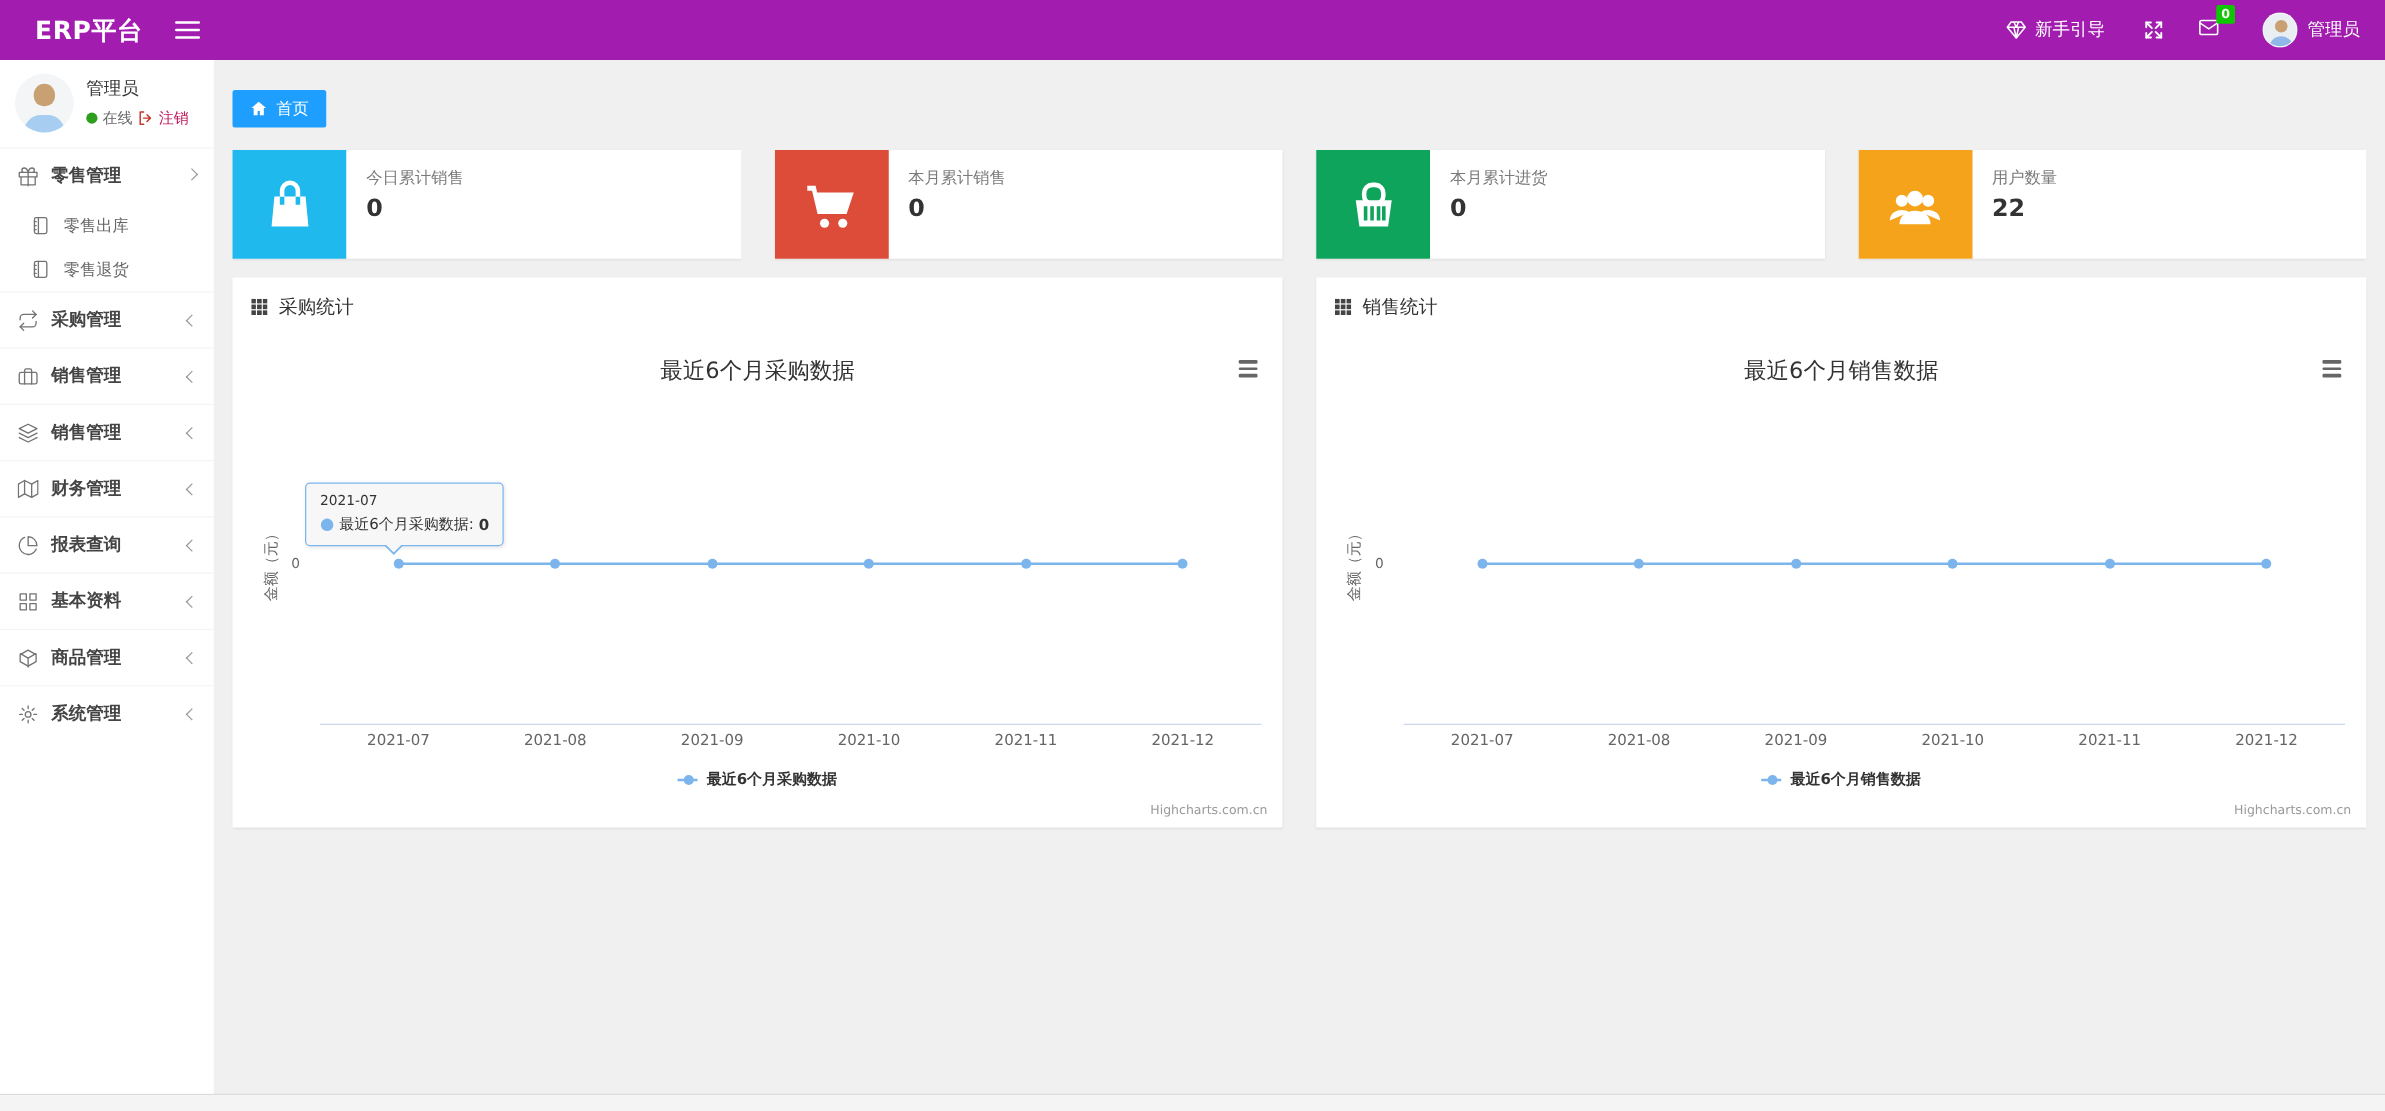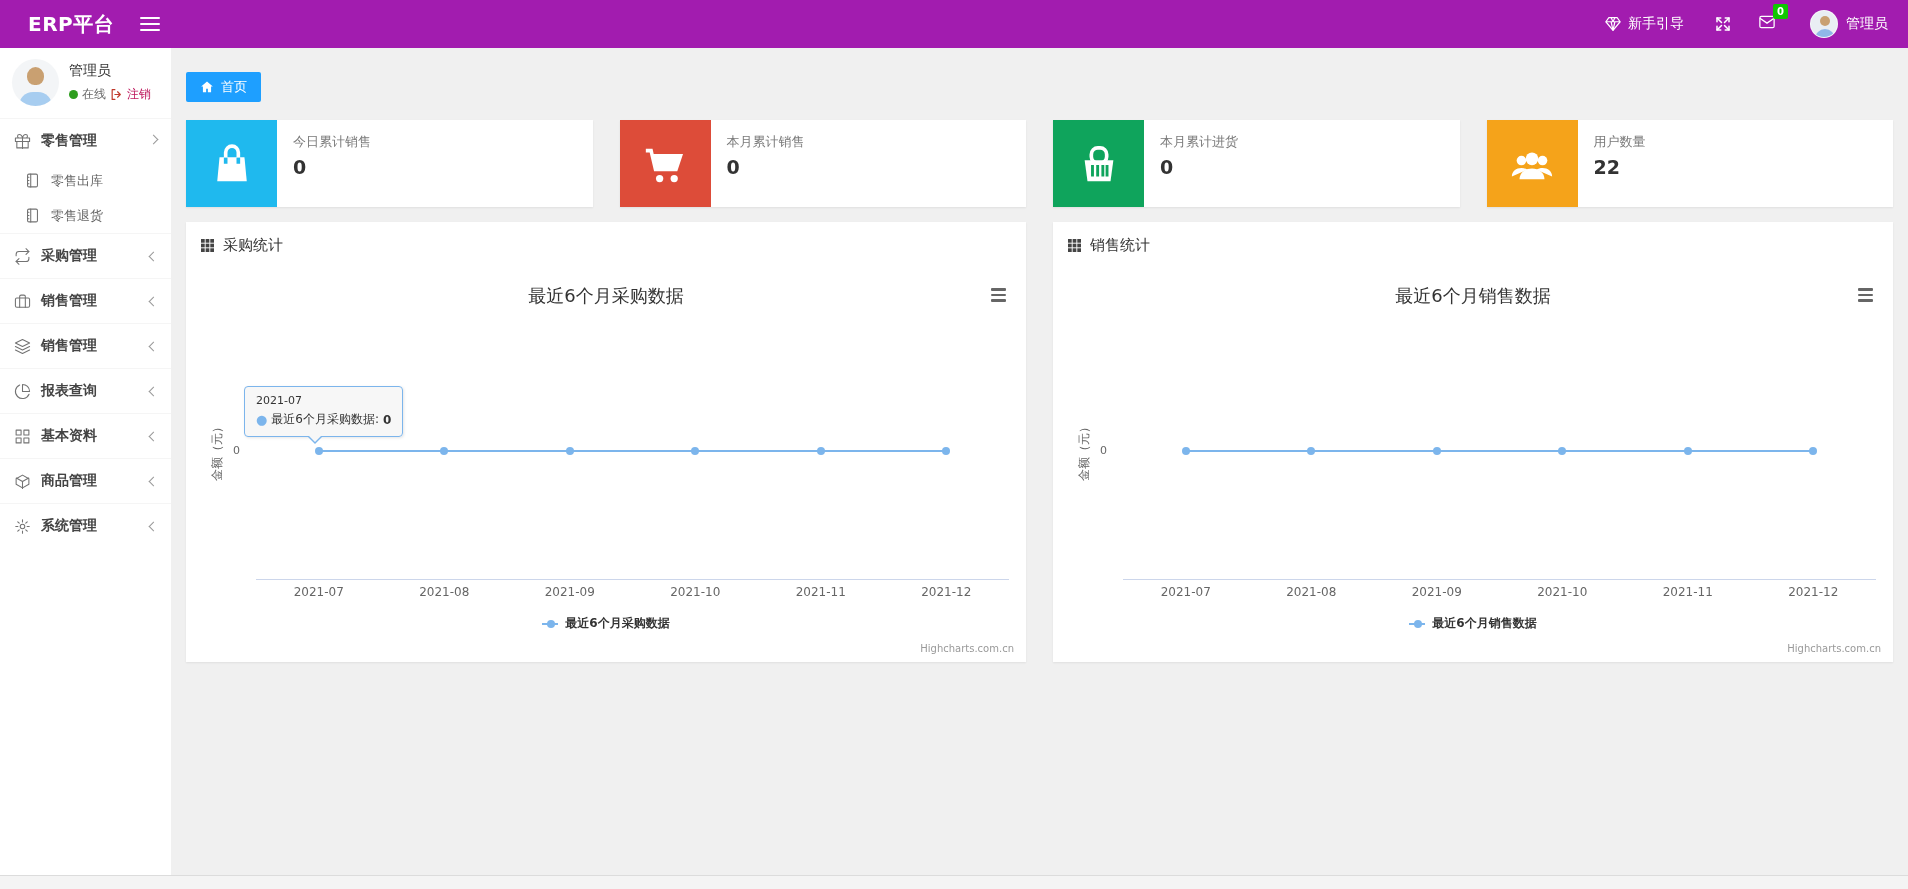--- a/index.html
+++ b/index.html
@@ -211,20 +211,28 @@
       <span class="micon"><svg viewBox="0 0 24 24">
             <path d="M12 2L2 7l10 5 10-5z"></path>
             <path d="M2 12l10 5 10-5"></path>
             <path d="M2 17l10 5 10-5"></path>
           </svg></span>
       <span class="mlabel">销售管理</span>
       <span class="chev chev-left"></span>
     </li>
     <li>
       <span class="micon"><svg viewBox="0 0 24 24">
+            <path d="M1 6v15l7-4 8 4 7-4V2l-7 4-8-4z"></path>
+            <path d="M8 2v15M16 6v15"></path>
+          </svg></span>
+      <span class="mlabel">财务管理</span>
+      <span class="chev chev-left"></span>
+    </li>
+    <li>
+      <span class="micon"><svg viewBox="0 0 24 24">
             <path d="M21.2 15.9A10 10 0 1 1 8 2.8"></path>
             <path d="M22 12A10 10 0 0 0 12 2v10z"></path>
           </svg></span>
       <span class="mlabel">报表查询</span>
       <span class="chev chev-left"></span>
     </li>
     <li>
       <span class="micon"><svg viewBox="0 0 24 24">
             <rect x="3" y="3" width="7" height="7"></rect>
             <rect x="14" y="3" width="7" height="7"></rect>

